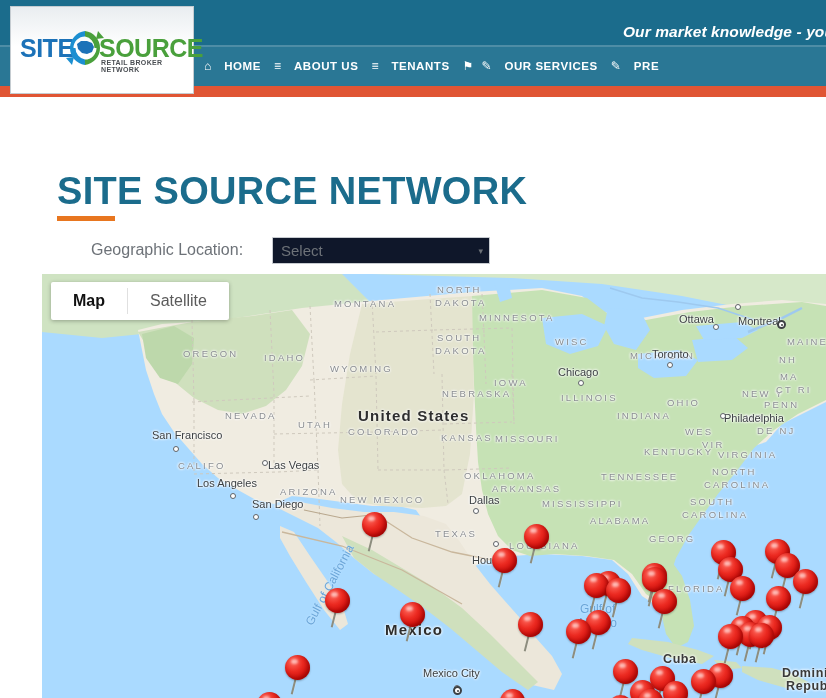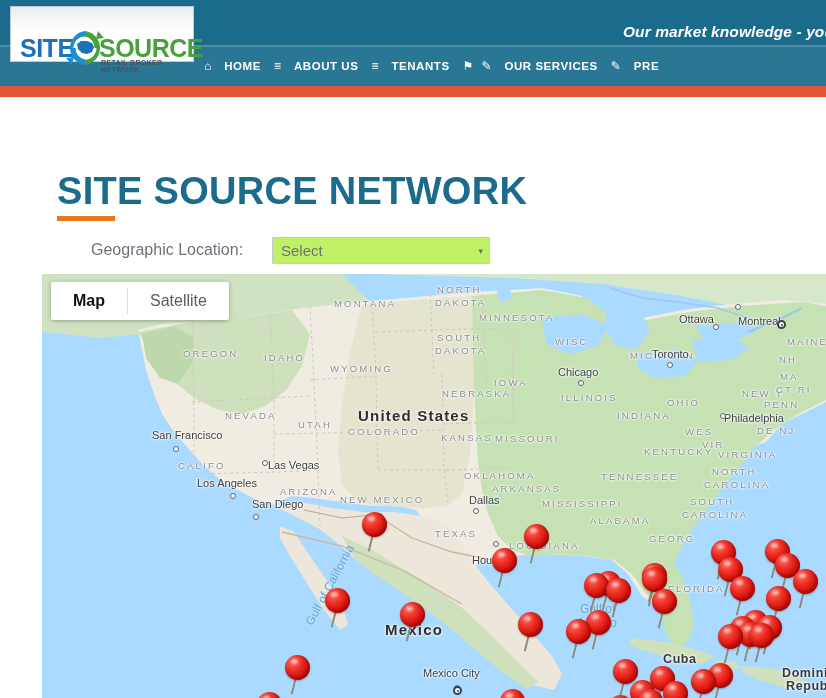--- a/index.html
+++ b/index.html
@@ -25,21 +25,21 @@
   .tagline {
     position:absolute; right:-8px; top:23px;
     font-size:15.5px; font-style:italic; font-weight:bold;
     color:#ffffff; white-space:nowrap; letter-spacing:.1px;
   }
   .hdr-divider {
     position:absolute; left:0; top:45px; width:826px; height:2px;
     background:#4e8da6;
   }
   .logo-box {
-    position:absolute; left:10px; top:6px; width:184px; height:56px;
+    position:absolute; left:10px; top:6px; width:184px; height:88px;
     background: linear-gradient(to bottom,#e9edf0 0%, #ffffff 46%, #ffffff 100%);
     border:1px solid #c5ccd1;
     z-index:6;
   }
   .logo-inner { position:relative; width:100%; height:100%; }
   .logo-site {
     position:absolute; left:9px; top:27px;
     font-size:25px; font-weight:bold; color:#1c72b8;
     letter-spacing:-0.5px; font-family:"Liberation Sans", sans-serif;
   }
@@ -91,21 +91,21 @@
   }
   .filter-row {
     position:absolute; left:57px; top:140px; width:460px; height:28px;
   }
   .filter-label {
     position:absolute; left:34px; top:4px;
     font-size:16px; color:#6d7278; font-family:"Liberation Sans", sans-serif;
   }
   .select-wrap {
     position:absolute; left:215px; top:0px; width:218px; height:27px;
-    background:#bef264; border:1px solid #c7cbd0; border-radius:1px;
+    background:#0f172a; border:1px solid #c7cbd0; border-radius:1px;
   }
   .select-val {
     position:absolute; left:8px; top:4px; font-size:15px; color:#6d7278;
   }
   .select-arrow {
     position:absolute; right:6px; top:8px; font-size:9px; color:#6d7278;
   }
 
   
   .map {

